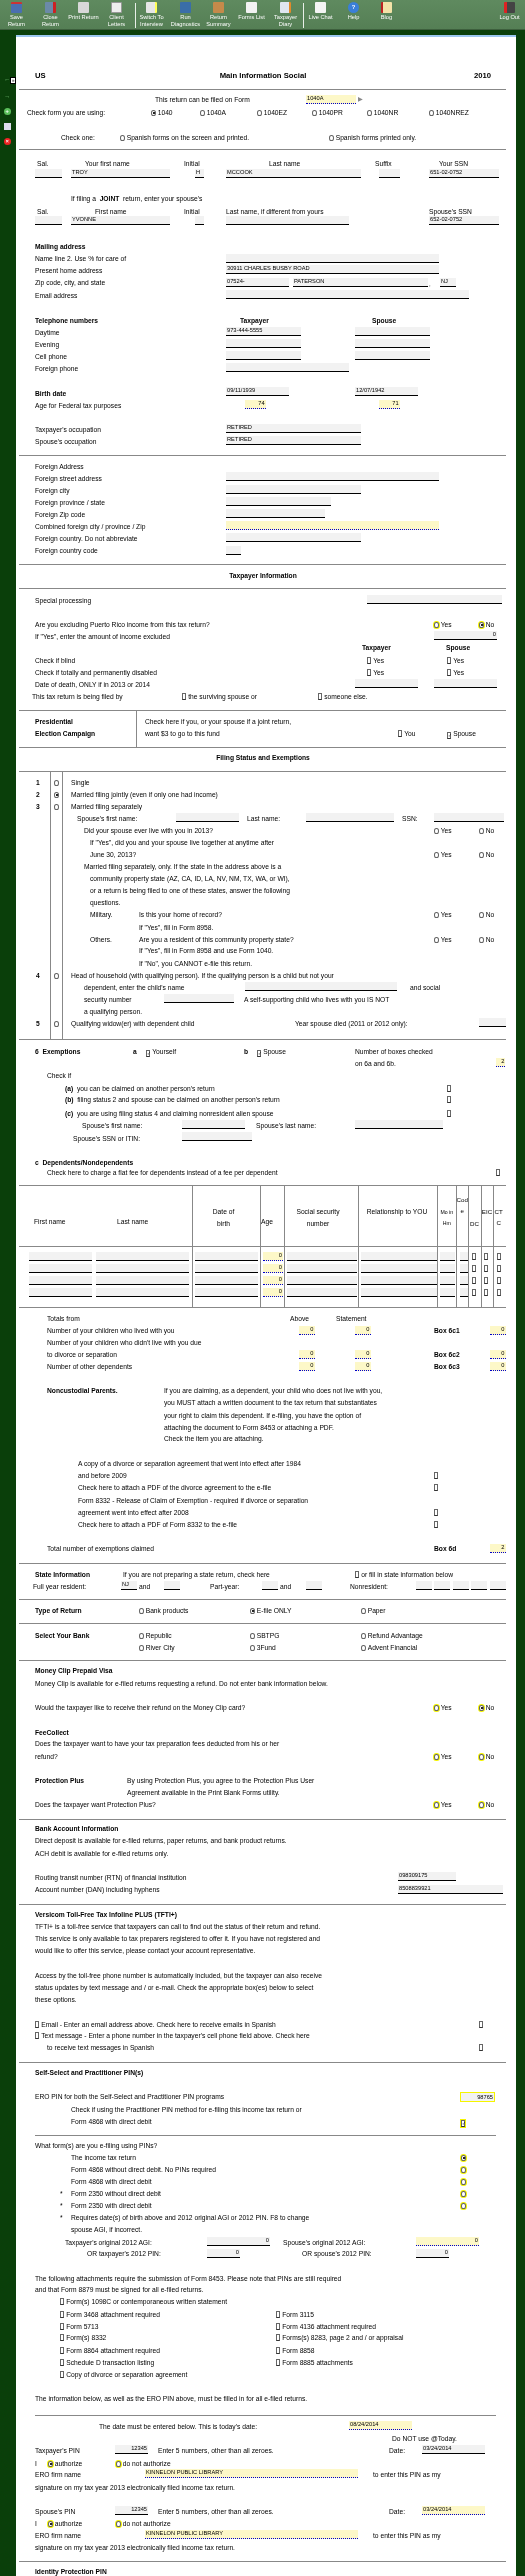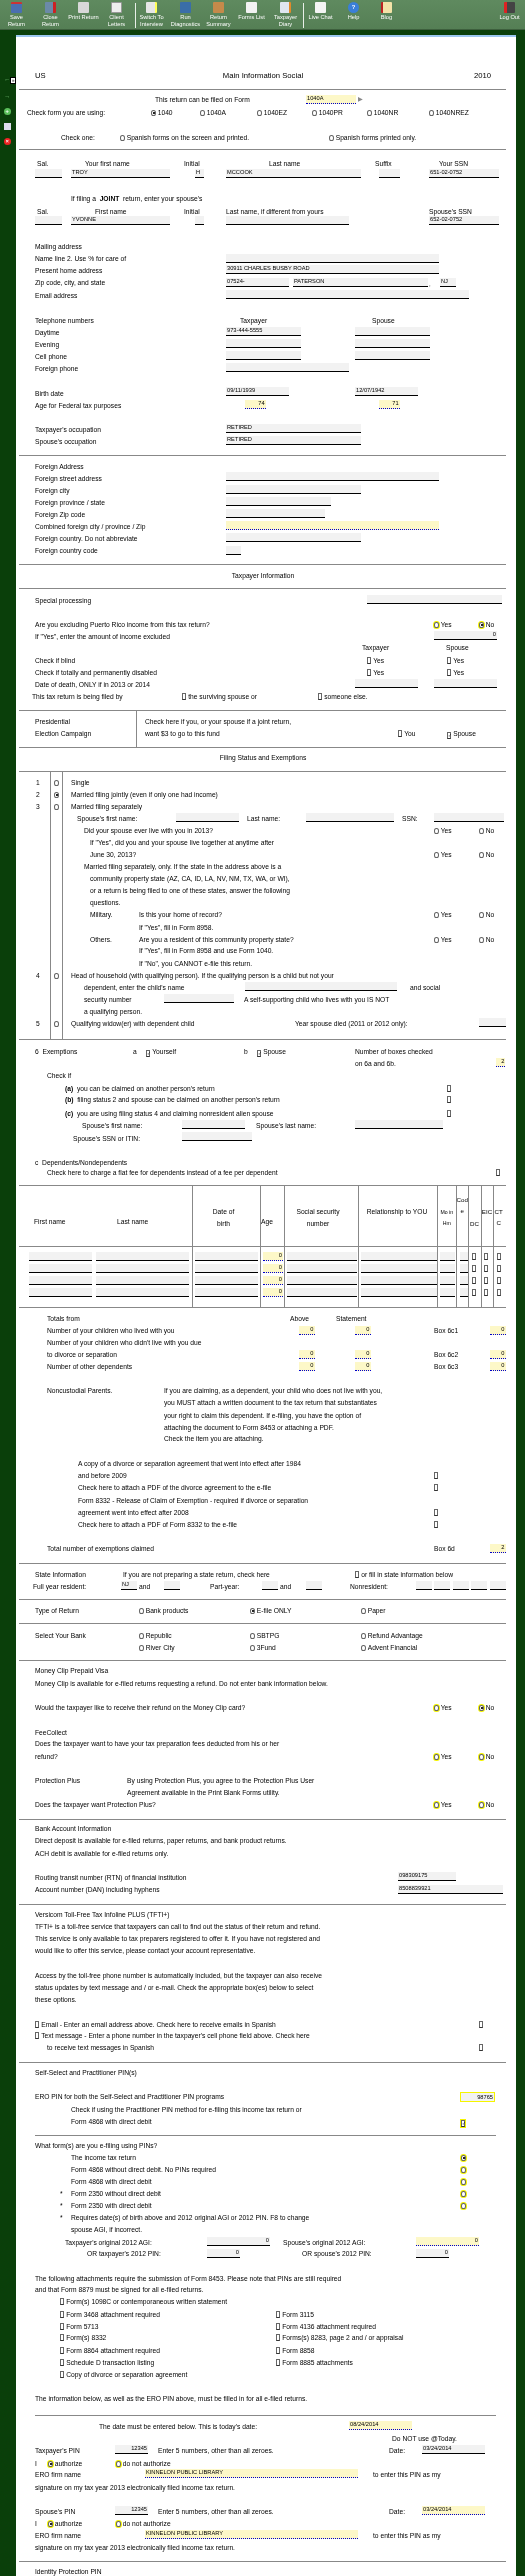--- a/index.html
+++ b/index.html
@@ -6,21 +6,21 @@
 body{width:526px;height:2971px;background:#0a3f0a;font-family:"Liberation Sans",sans-serif;font-size:6.2px;color:#000;position:relative;overflow:hidden}
 .toolbar{position:absolute;left:0;top:0;width:526px;height:30px;background:linear-gradient(#5f8a5f,#557f55);border-bottom:1px solid #3d5f3d}
 .tb{position:absolute;top:2.1px;width:31px;text-align:center;color:#fff;font-size:5.7px;line-height:6.7px;cursor:pointer}
 .tb .ic{display:block;width:11.3px;height:11.3px;margin:0 auto 1px;border-radius:1px}
 .tbsep{position:absolute;top:3.1px;width:0.5px;height:25px;background:#e8efe8}
 .side{position:absolute;left:0;top:31px;width:16px;bottom:0;background:#0a3f0a}
 .sicon{position:absolute;left:3.6px;width:7.2px;height:7.2px;font-size:6.2px;line-height:7.2px;text-align:center;font-weight:bold}
 .expander{position:absolute;left:10.3px;top:77px;width:6.2px;height:7.2px;background:#fff;border:0.5px solid #000;font-size:4.6px;line-height:6.2px;text-align:center}
 .panel{position:absolute;left:16px;top:35px;width:500px;height:2936px;background:#fff;border-top:2.6px solid #9cc7ef}
 .abs{position:absolute;white-space:nowrap}
-.b{font-weight:normal}
+.b{font-weight:bold}
 .hr{position:absolute;left:19px;width:487px;height:1px;background:#888}
 .hr.thin{height:0.5px}
 .fld{position:absolute;height:8.8px;background:#f2f2f2;border-bottom:1px solid #000;font-size:5.7px;line-height:7.7px;padding:0 1px;white-space:nowrap;overflow:hidden}
 .fld.r{text-align:right}
 .calc{position:absolute;height:8.8px;background:#fdf8c8;border-bottom:1px dotted #00c;font-size:5.7px;line-height:7.7px;padding:0 1px;white-space:nowrap;overflow:hidden}
 .calc.r{text-align:right}
 .rad{display:inline-block;width:4.6px;height:5.7px;border:0.5px solid #666;border-radius:50%;vertical-align:-0.5px;margin-right:2.1px;background:#fff;position:relative}
 .rad.on::after{content:"";position:absolute;left:1px;top:1px;width:1.5px;height:2.6px;background:#000;border-radius:50%}
 .rad.hl{box-shadow:0 0 0 1px #f5f500}
 .chk{display:inline-block;width:4.1px;height:6.7px;border:0.5px solid #666;border-bottom:1px solid #333;vertical-align:-1px;margin-right:2.1px;background:#fff;font-size:4.6px;line-height:5.2px;text-align:center}

